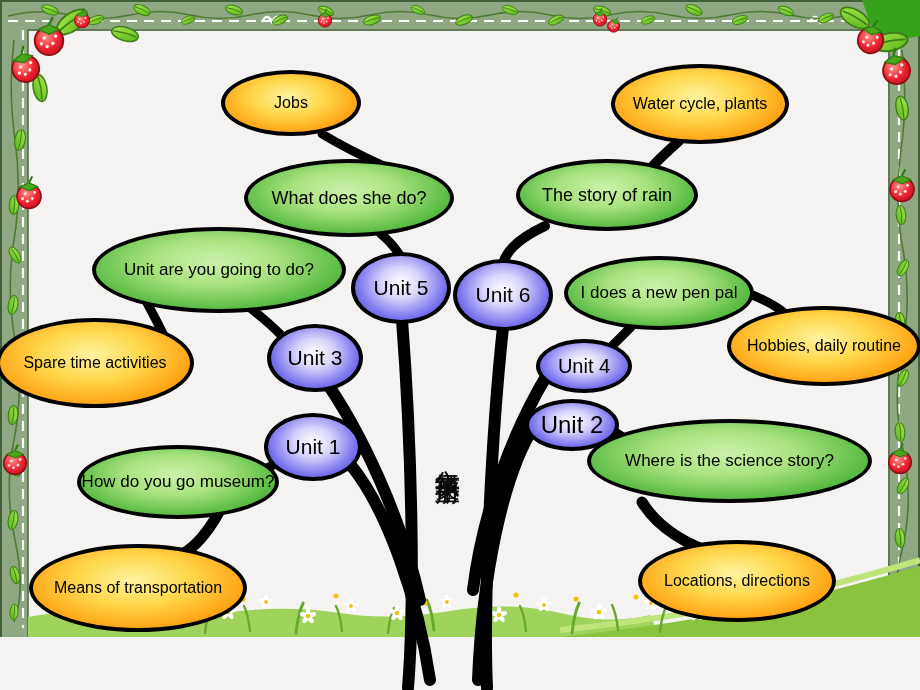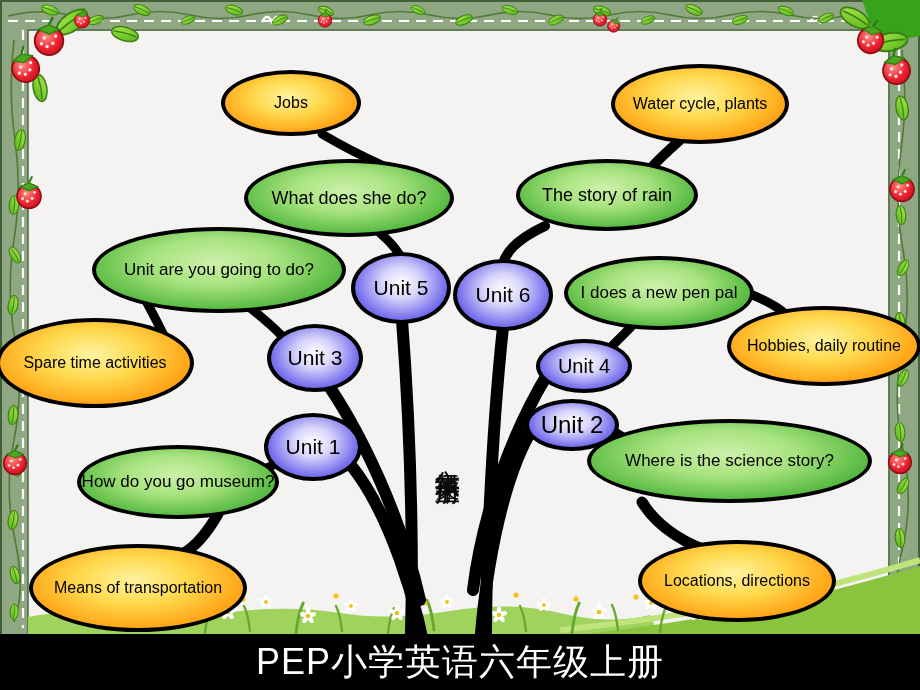--- a/index.html
+++ b/index.html
@@ -247,16 +247,13 @@
   <div class="node topic n-t5">What does she do?</div>
   <div class="node topic n-t6">The story of rain</div>
 
   <div class="node sub n-s1">Means of transportation</div>
   <div class="node sub n-s2">Locations, directions</div>
   <div class="node sub n-s3">Spare time activities</div>
   <div class="node sub n-s4">Hobbies, daily routine</div>
   <div class="node sub n-s5">Jobs</div>
   <div class="node sub n-s6">Water cycle, plants</div>
 
-  <div class="title-bar">
-    <span>PEP小学英语六年级上册</span>
-  </div>
 </div>
 
 </body></html>

